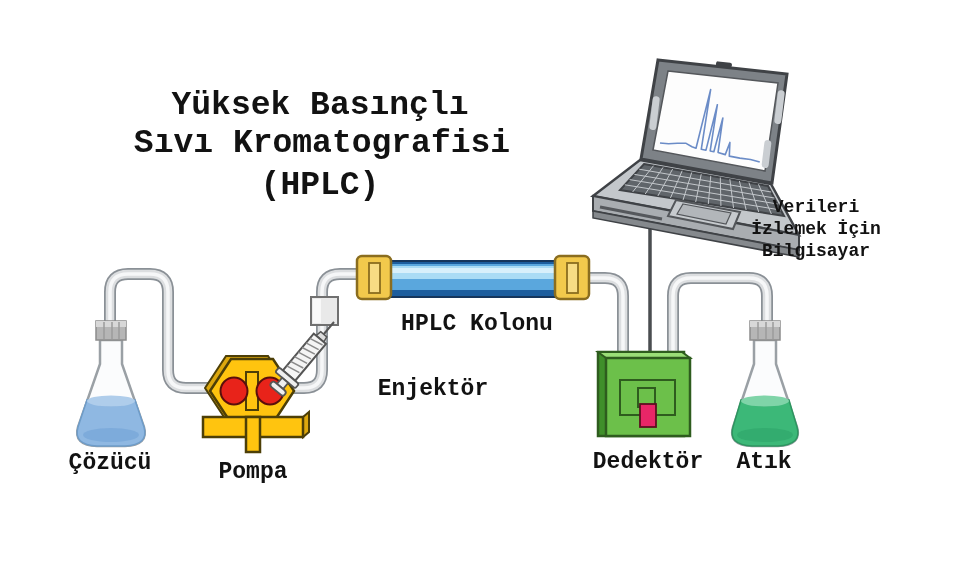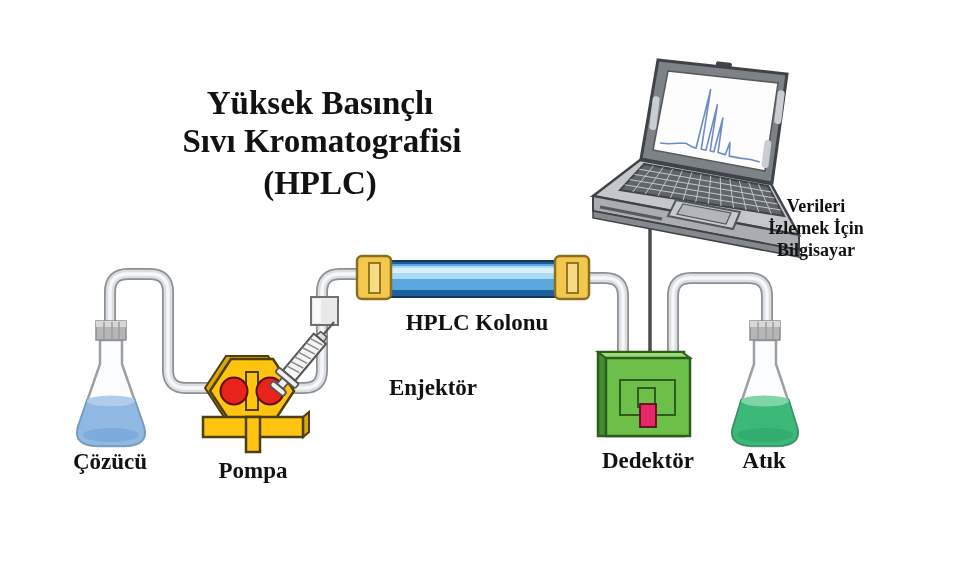--- a/index.html
+++ b/index.html
@@ -1,17 +1,17 @@
 <!DOCTYPE html>
 <html><head>
 <meta charset="utf-8">
 <style>
   html,body{margin:0;padding:0;background:#ffffff;}
   .stage{position:relative;width:953px;height:577px;background:#ffffff;overflow:hidden;
-         font-family:Liberation Serif, serif;}
+         font-family:Liberation Mono, monospace;}
   svg{display:block;}
   .title-text{font-size:33px;font-weight:bold;fill:#121212;text-anchor:middle;}
   .comp-label{font-size:23px;font-weight:bold;fill:#121212;text-anchor:middle;}
   .caption-text{font-size:18px;font-weight:bold;fill:#121212;text-anchor:middle;}
 </style>
 </head>
 <body>
 
 <div class="stage">
 <svg width="953" height="577" viewBox="0 0 953 577">

